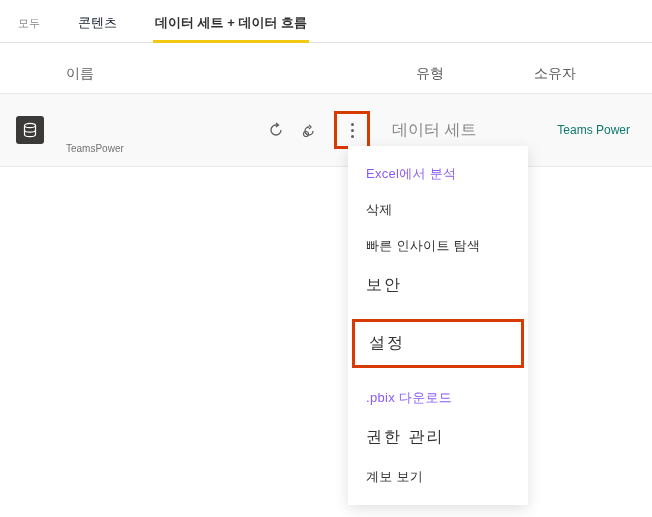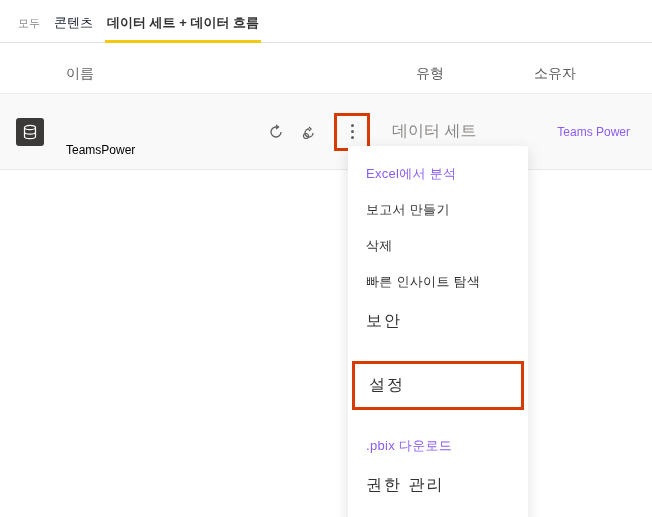--- a/index.html
+++ b/index.html
@@ -15,21 +15,21 @@
       width: 652px;
       height: 517px;
       overflow: hidden;
       position: relative;
     }
     .tabs {
       display: flex;
       align-items: center;
       padding: 8px 16px 0 16px;
       border-bottom: 1px solid #e1e1e1;
-      gap: 10px;
+      gap: 34px;
     }
     .tab {
       padding: 6px 2px 10px 2px;
       font-size: 13px;
       color: #0f172a;
       cursor: pointer;
       position: relative;
     }
     .tab.small {
       font-size: 11px;
@@ -85,22 +85,22 @@
       margin-right: 22px;
       flex-shrink: 0;
     }
     .dataset-icon svg {
       width: 16px;
       height: 16px;
       fill: #ffffff;
     }
     .row-name {
       flex: 0 0 200px;
-      font-size: 12px;
-      color: #000000;
+      font-size: 10px;
+      color: #737373;
       margin-top: 37px;
     }
     .action-icons {
       display: flex;
       align-items: center;
       gap: 14px;
       margin-right: 14px;
     }
     .icon-btn {
       width: 20px;
@@ -142,21 +142,21 @@
       border-radius: 50%;
     }
     .row-type {
       font-size: 16px;
       color: #8a8886;
       margin-left: 22px;
       flex: 0 0 100px;
     }
     .row-owner {
       font-size: 12px;
-      color: #8b5cf6;
+      color: #0f766e;
       margin-left: auto;
       padding-right: 6px;
     }
     .dropdown {
       position: absolute;
       left: 348px;
       top: 146px;
       width: 180px;
       background: #ffffff;
       box-shadow: 0 4px 14px rgba(0,0,0,0.12);
@@ -174,21 +174,21 @@
       font-size: 16px;
       padding: 11px 18px;
       letter-spacing: 2px;
     }
     .menu-item.disabled {
       color: #8b5cf6;
       cursor: default;
     }
     .menu-item.highlighted {
       border: 3px solid #d83b01;
-      margin: 18px 4px;
+      margin: 12px 4px;
       padding-left: 14px;
       padding-right: 14px;
     }
   </style>
 </head>
 <body>
 
 <div class="tabs">
   <div class="tab small">모두</div>
   <div class="tab">콘텐츠</div>
@@ -230,21 +230,20 @@
         <span></span>
         <span></span>
     </div>
   </div>
   <div class="row-type">데이터 세트</div>
   <div class="row-owner">Teams Power</div>
 </div>
 
 <div class="dropdown">
   <div class="menu-item disabled">Excel에서 분석</div>
-  <div class="menu-item">보고서 만들기</div>
   <div class="menu-item">삭제</div>
   <div class="menu-item">빠른 인사이트 탐색</div>
   <div class="menu-item large">보안</div>
   <div class="menu-item large highlighted">설정</div>
   <div class="menu-item disabled">.pbix 다운로드</div>
   <div class="menu-item large">권한 관리</div>
   <div class="menu-item">계보 보기</div>
 </div>
 
 </body></html>

